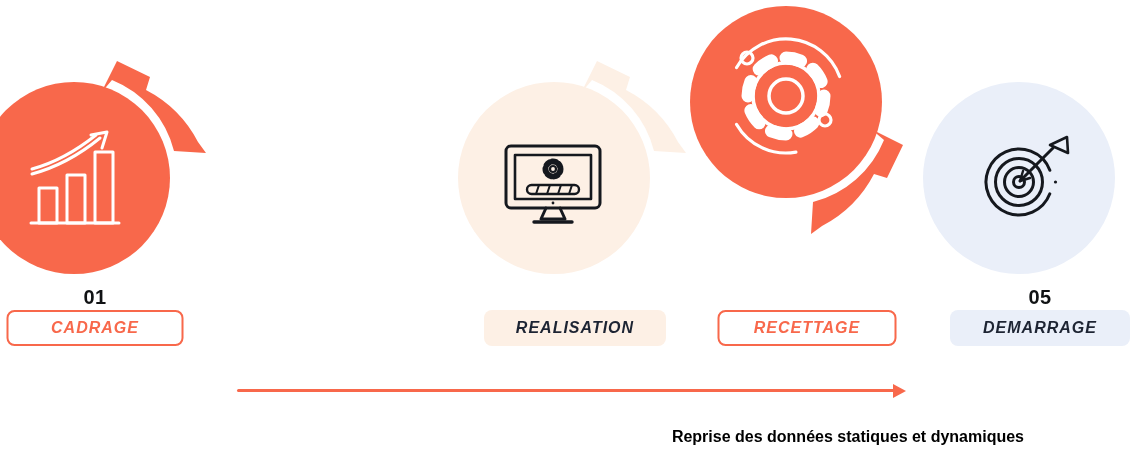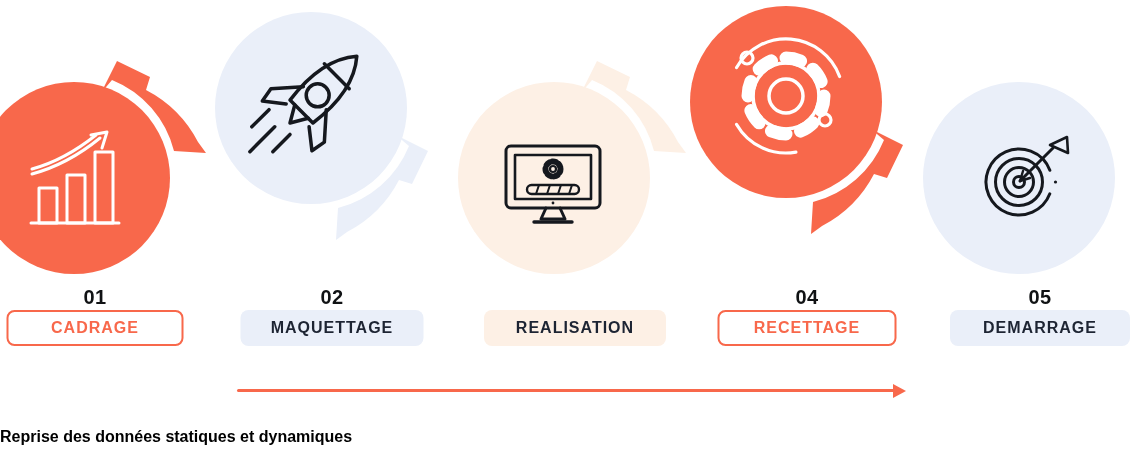--- a/index.html
+++ b/index.html
@@ -17,32 +17,32 @@
   .step{position:absolute;top:0;width:242px;height:460px;}
   .step svg{position:absolute;left:0;display:block;}
   .step-num{
     position:absolute;left:0;right:0;top:286px;text-align:center;
     font-size:20px;font-weight:700;color:var(--ink);letter-spacing:.5px;
   }
   .pill{
     position:absolute;top:310px;left:50%;transform:translateX(-50%);
     height:36px;box-sizing:border-box;border-radius:8px;
     display:flex;align-items:center;justify-content:center;
-    font-size:16px;font-weight:700;letter-spacing:1px;white-space:nowrap;
+    font-size:16px;font-weight:700;letter-spacing:1px;white-space:nowrap;font-style:italic;
   }
   .pill.outline{background:#fff;border:2px solid var(--orange);color:var(--orange);}
   .pill.blue{background:var(--blue);color:var(--dark);}
   .pill.cream{background:var(--cream);color:var(--dark);}
   .timeline-line{position:absolute;left:237px;top:389px;width:658px;height:3px;background:var(--orange);border-radius:2px;}
   .timeline-head{
     position:absolute;left:893px;top:384px;width:0;height:0;
     border-left:13px solid var(--orange);border-top:7px solid transparent;border-bottom:7px solid transparent;
   }
   .caption{
-    position:absolute;left:0;top:428px;width:1024px;text-align:left;
+    position:absolute;left:0;top:428px;width:1024px;text-align:right;
     font-size:16px;font-weight:700;color:#000;
   }
 </style>
 </head>
 <body>
 
 <div class="canvas">
 
   <div class="step" style="left:-26px">
     <svg width="242" height="270" viewBox="0 0 242 270" style="top:50px">
@@ -55,39 +55,20 @@
         <rect x="121" y="102" width="18" height="71"></rect>
         <path d="M58 124 C80 118 104 106 126 88"></path>
         <path d="M58 119 C80 113 102 101 122 85"></path>
         <path d="M117 85 L133 82 L128 98"></path>
       </g>
     </svg>
     <div class="step-num">01</div>
     <div class="pill outline" style="width:177px">CADRAGE</div>
   </div>
 
-  <div class="step" style="left:211px">
-    <svg width="242" height="270" viewBox="0 0 242 270" style="top:-20px">
-      <path d="M143 11 L176 27 L172 40 A122 122 0 0 1 224 92 L232 103 L200 101 A104 104 0 0 0 138 30 L127 43 Z" fill="#EAEFF9" transform="rotate(90 100 128)"></path>
-      <circle cx="100" cy="128" r="96" fill="#EAEFF9"></circle>
-      <g stroke="#15181e" stroke-width="2.6" fill="none" stroke-linecap="round" stroke-linejoin="round" transform="translate(100,122) rotate(45) scale(1.35)">
-        <path d="M0 -48 C13 -33 15 -12 12 10 L-12 10 C-15 -12 -13 -33 0 -48 Z"></path>
-        <path d="M-13 -27 L13 -27"></path>
-        <circle cx="0" cy="-7" r="8.5"></circle>
-        <path d="M-12 -4 L-28 14 L-26 25 L-12 14"></path>
-        <path d="M12 -4 L28 14 L26 25 L12 14"></path>
-        <path d="M-7 10 L0 22 L7 10"></path>
-        <path d="M-18 26 V44"></path>
-        <path d="M-6 32 V58"></path>
-        <path d="M6 28 V46"></path>
-      </g>
-    </svg>
-    <div class="step-num">02</div>
-    <div class="pill blue" style="width:183px">MAQUETTAGE</div>
-  </div>
 
   <div class="step" style="left:454px">
     <svg width="242" height="270" viewBox="0 0 242 270" style="top:50px">
       <path d="M143 11 L176 27 L172 40 A122 122 0 0 1 224 92 L232 103 L200 101 A104 104 0 0 0 138 30 L127 43 Z" fill="#FDF0E5"></path>
       <circle cx="100" cy="128" r="96" fill="#FDF0E5"></circle>
       <g stroke="#15181e" stroke-width="3" fill="none" stroke-linejoin="round" stroke-linecap="round">
         <rect x="52" y="96" width="94" height="62" rx="5"></rect>
         <rect x="61" y="105" width="76" height="44" stroke-width="2.6"></rect>
         <circle cx="99" cy="119" r="7.5" stroke-width="6" stroke-dasharray="3.6 3.3"></circle>
         <circle cx="99" cy="119" r="7" stroke-width="2.4"></circle>
@@ -109,21 +90,20 @@
       <g stroke="#fff" fill="none" stroke-linecap="round">
         <circle cx="100" cy="122" r="38" stroke-width="13" stroke-dasharray="14.9 14.9"></circle>
         <circle cx="100" cy="122" r="33" stroke-width="3.5"></circle>
         <circle cx="100" cy="122" r="17" stroke-width="3.5"></circle>
         <path d="M50.6 93.5 A57 57 0 0 1 153.6 102.5" stroke-width="3.2"></path>
         <path d="M50.6 150.5 A57 57 0 0 0 109.9 178.1" stroke-width="3.2"></path>
         <circle cx="61" cy="84" r="6" stroke-width="3.2"></circle>
         <circle cx="139" cy="146" r="6" stroke-width="3.2"></circle>
       </g>
     </svg>
-    <div class="step-num">04</div>
     <div class="pill outline" style="width:179px">RECETTAGE</div>
   </div>
 
   <div class="step" style="left:919px">
     <svg width="242" height="270" viewBox="0 0 242 270" style="top:50px">
       <circle cx="100" cy="128" r="96" fill="#EAEFF9"></circle>
       <g stroke="#15181e" stroke-width="3" fill="none" stroke-linecap="round" stroke-linejoin="round">
         <circle cx="100" cy="132" r="33" stroke-dasharray="183 24.3" transform="rotate(21 100 132)"></circle>
         <circle cx="136.5" cy="132" r="1.6" fill="#15181e" stroke="none"></circle>
         <circle cx="100" cy="132" r="23.5"></circle>

